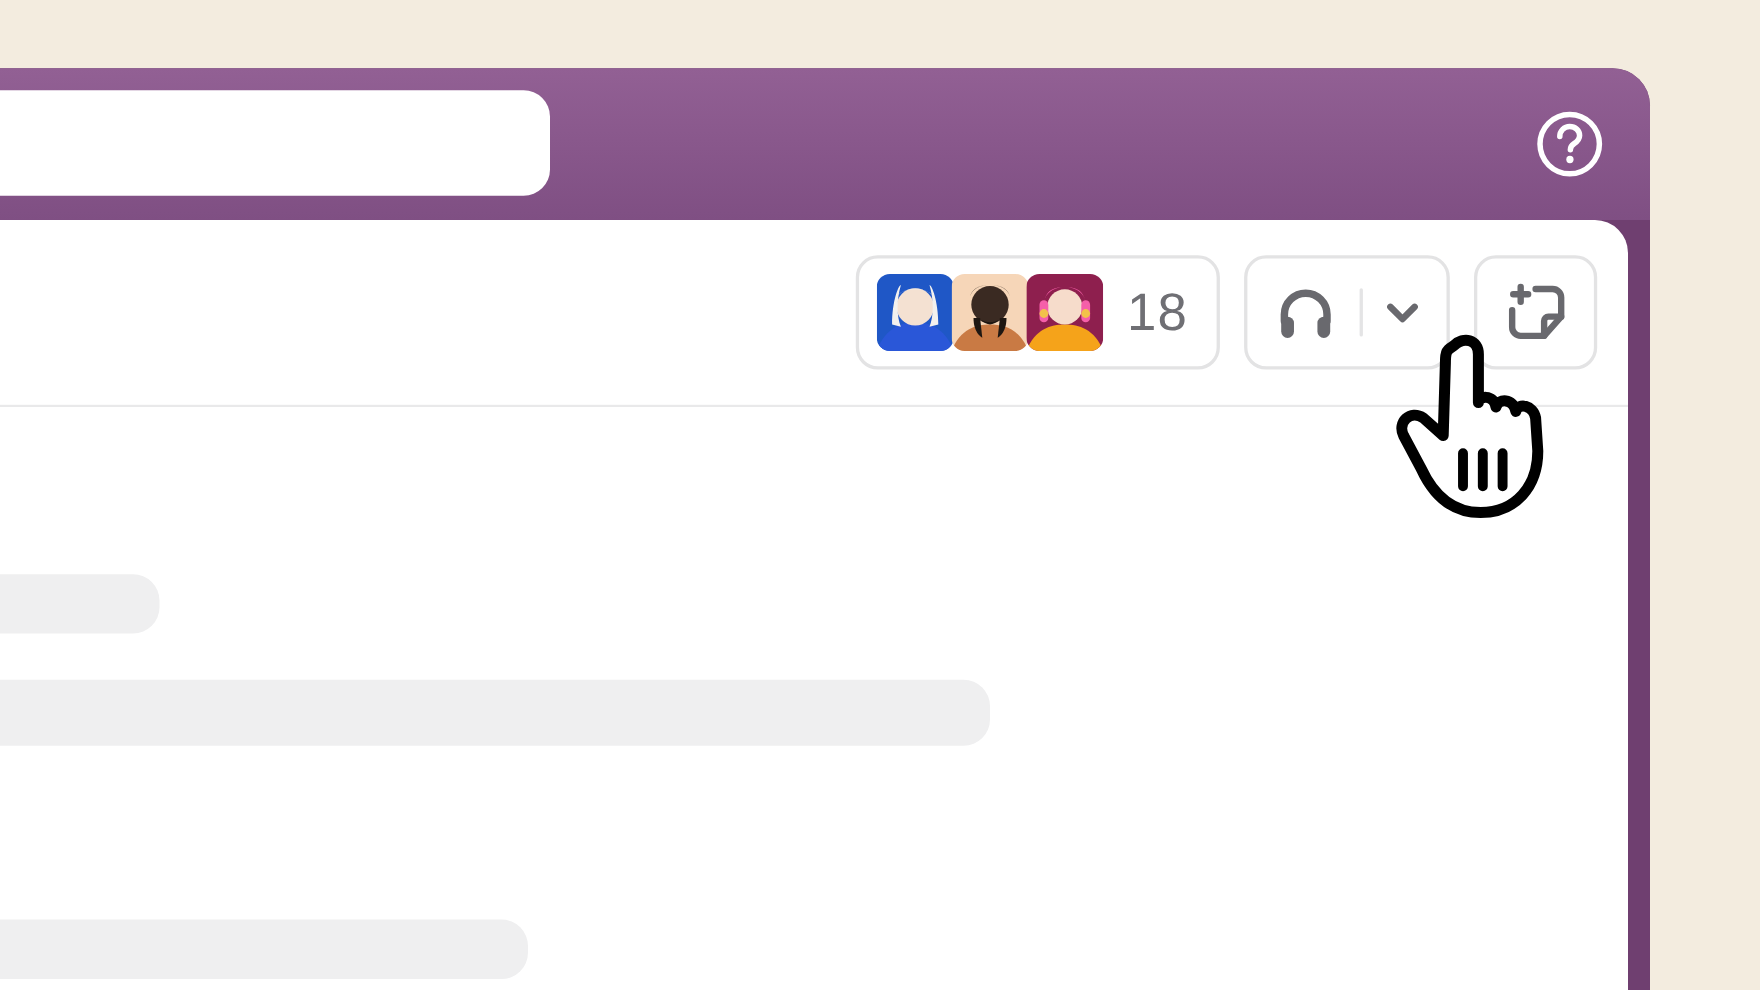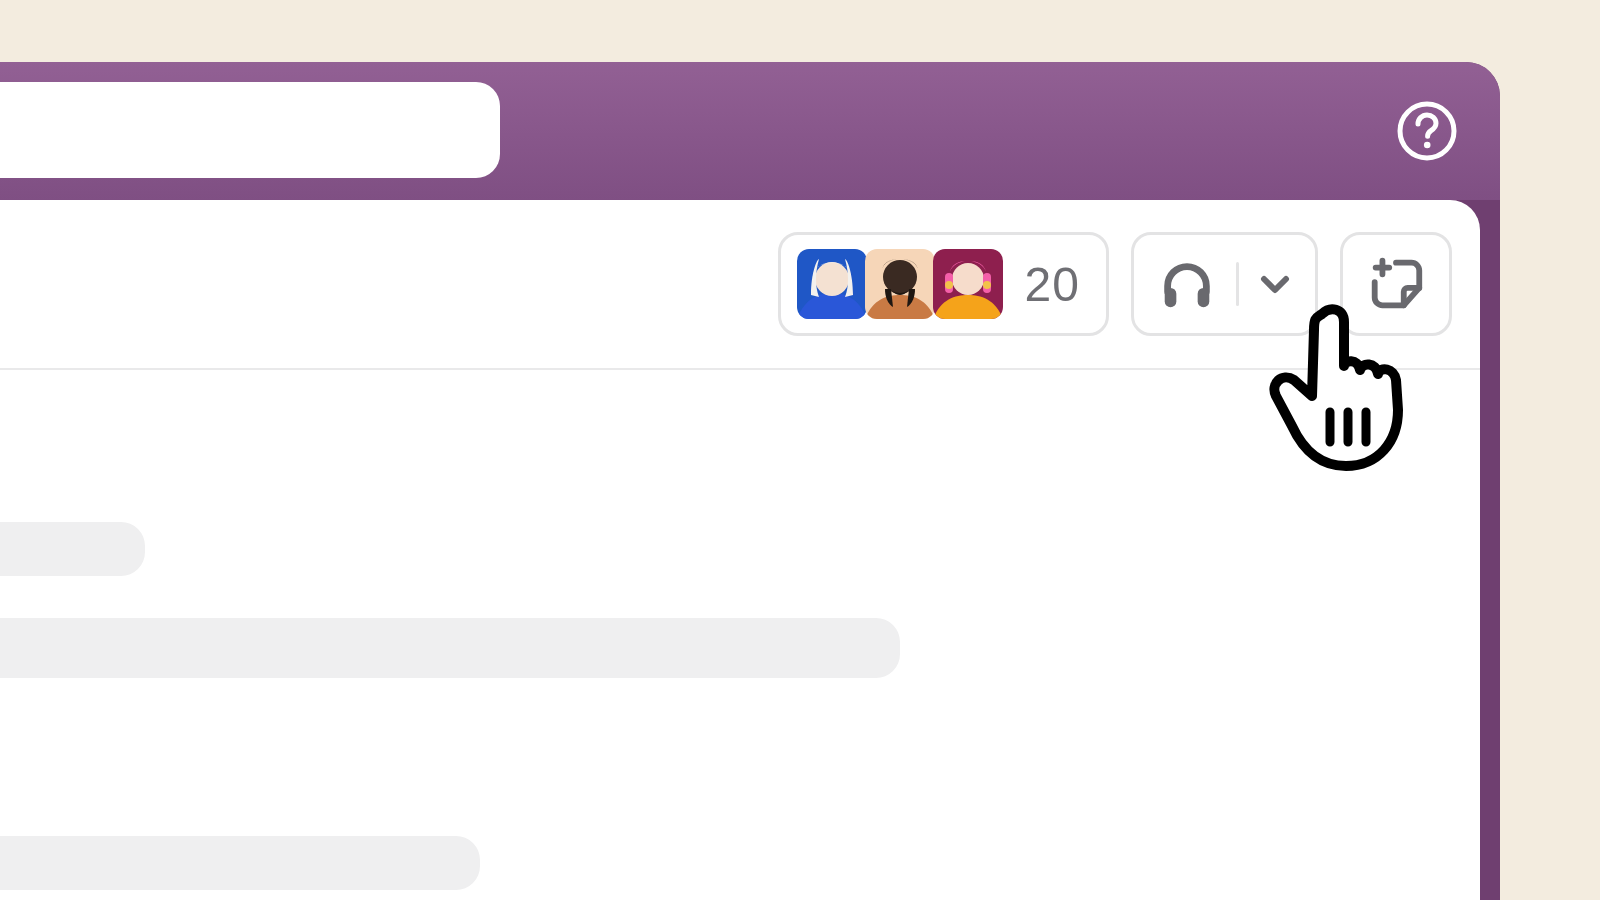--- a/index.html
+++ b/index.html
@@ -191,21 +191,21 @@
                 <path d="M0 70 C8 50 22 46 35 46 C48 46 62 50 70 70 Z" fill="#f5a31a"></path>
                 <circle cx="35" cy="30" r="16" fill="#f6dccb"></circle>
                 <path d="M16 30 C14 6 56 6 54 30 C54 16 46 12 35 12 C24 12 16 16 16 30 Z" fill="#f55fa9"></path>
                 <rect x="12" y="24" width="8" height="20" rx="4" fill="#f55fa9"></rect>
                 <rect x="50" y="24" width="8" height="20" rx="4" fill="#f55fa9"></rect>
                 <circle cx="16" cy="36" r="4" fill="#f2c24a"></circle>
                 <circle cx="54" cy="36" r="4" fill="#f2c24a"></circle>
               </svg>
             </div>
           </div>
-          <span class="member-count">20</span>
+          <span class="member-count">18</span>
         </div>
 
         <div class="pill huddle-pill">
           <span class="icon-slot">
             <svg width="62" height="62" viewBox="0 0 64 64">
               <path d="M12 40 V34 a20 20 0 0 1 40 0 V40" fill="none" stroke="#69696e" stroke-width="7" stroke-linecap="round"></path>
               <rect x="9" y="36" width="12" height="20" rx="6" fill="#69696e"></rect>
               <rect x="43" y="36" width="12" height="20" rx="6" fill="#69696e"></rect>
             </svg>
           </span>

